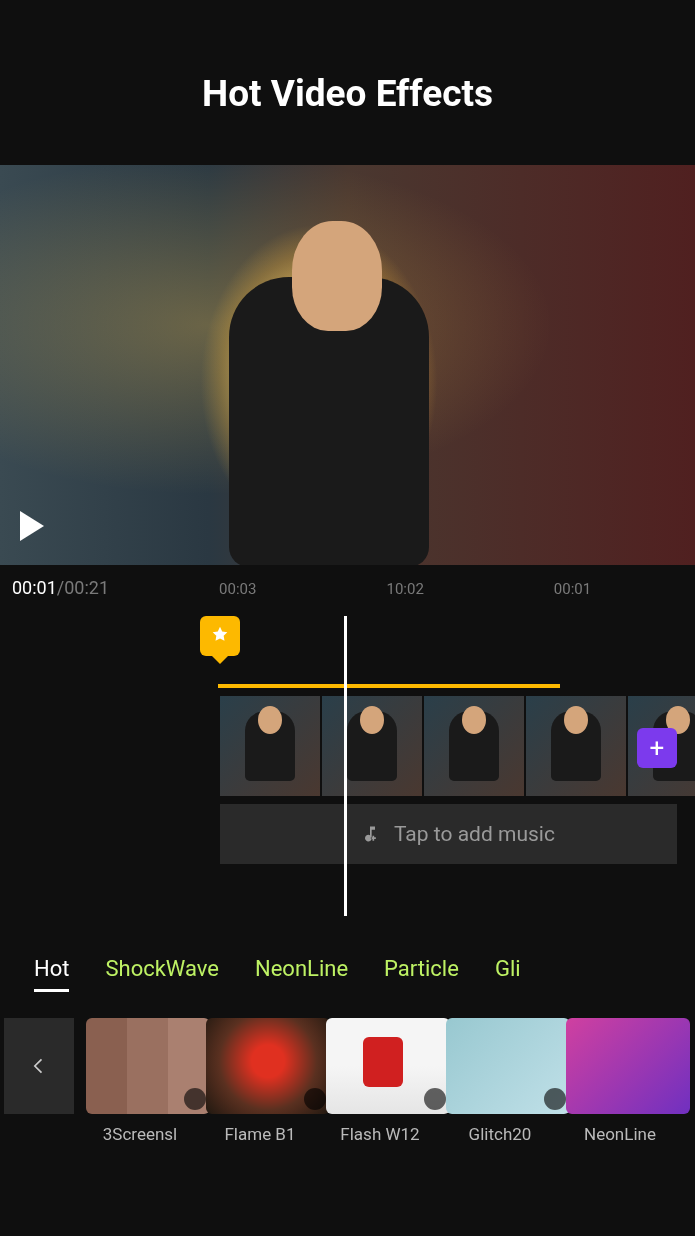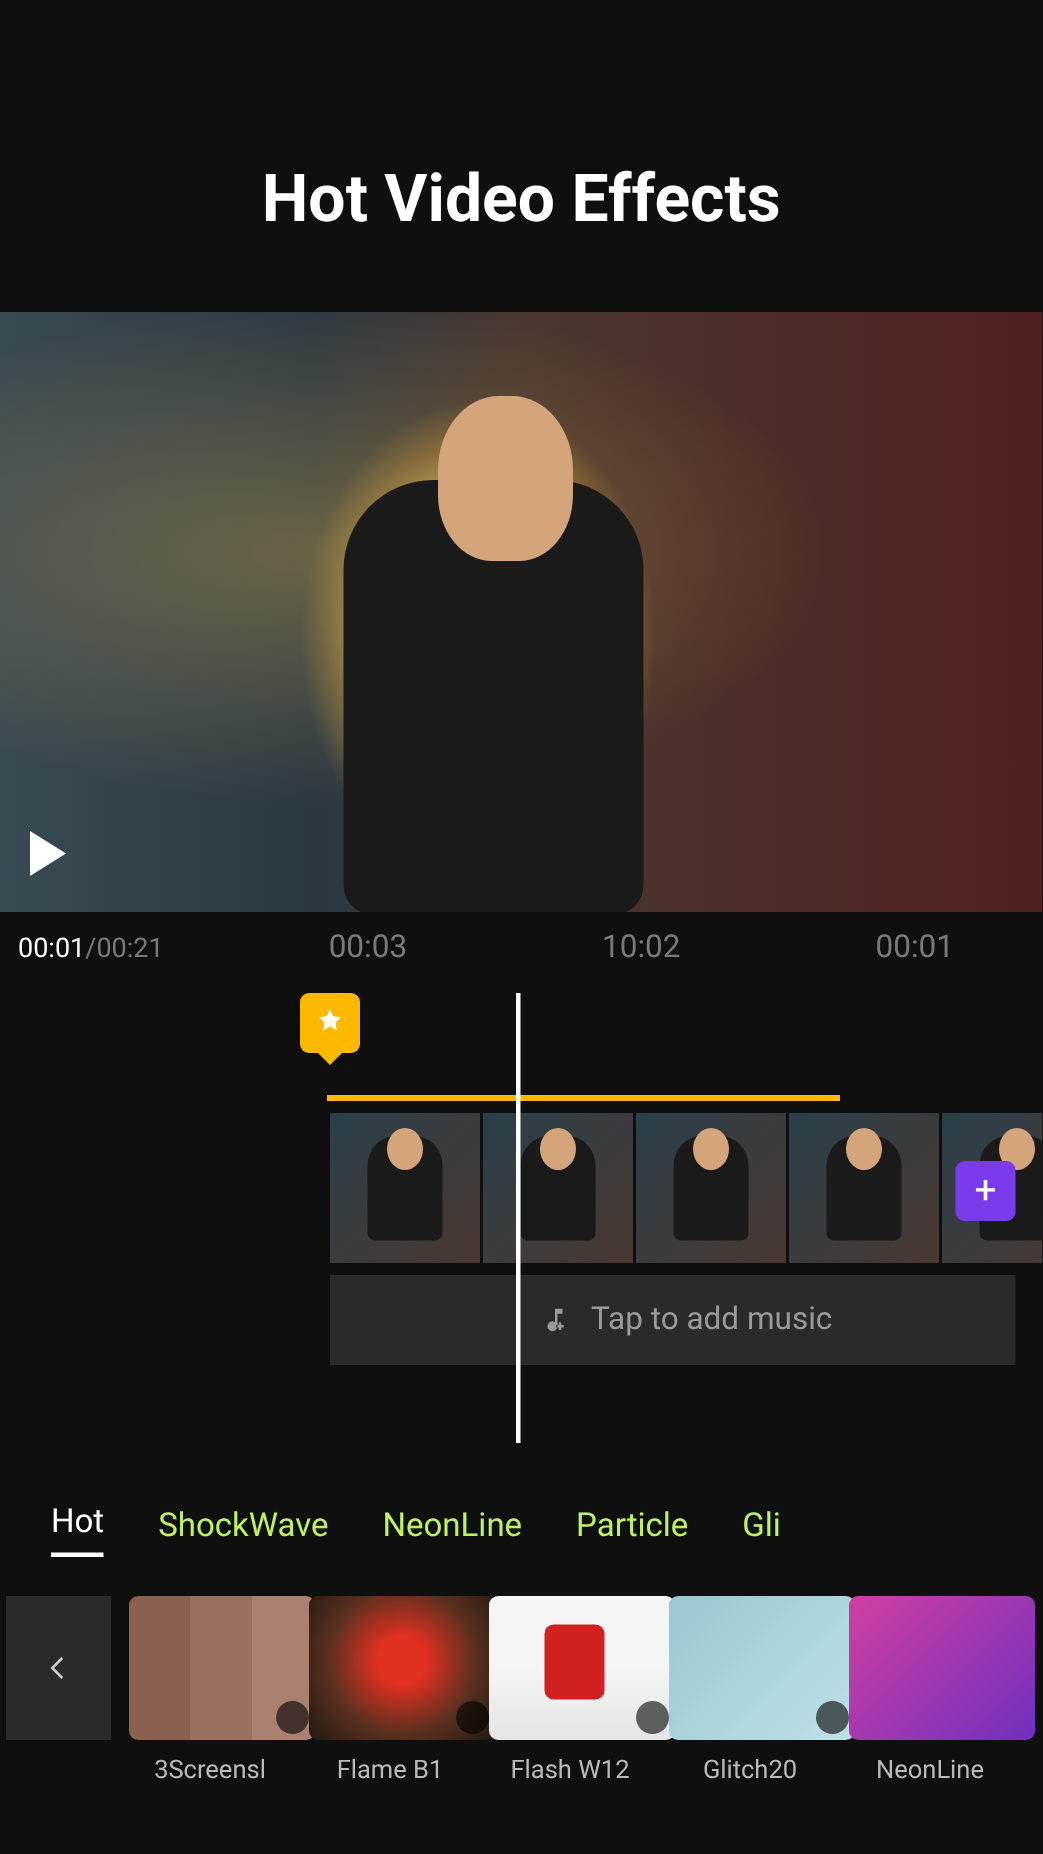--- a/index.html
+++ b/index.html
@@ -7,23 +7,23 @@
   width: 695px;
   height: 1236px;
   background: #0f0f0f;
   font-family: -apple-system, BlinkMacSystemFont, "Segoe UI", Roboto, sans-serif;
   color: #fff;
   overflow: hidden;
   position: relative;
 }
 .header-title {
   text-align: center;
-  font-size: 44px;
+  font-size: 37px;
   font-weight: 700;
-  padding: 106px 20px 50px;
+  padding: 72px 20px 50px;
   color: #fff;
 }
 .preview-area {
   width: 100%;
   height: 400px;
   background: linear-gradient(135deg, #2a3f4a 0%, #1a2830 100%);
   position: relative;
   overflow: hidden;
 }
 .preview-bg {
@@ -76,21 +76,21 @@
   padding: 12px 12px 8px;
   font-size: 18px;
 }
 .time-current { color: #fff; }
 .time-total { color: #7a7a7a; }
 .time-ticks {
   display: flex;
   gap: 130px;
   margin-left: 110px;
   color: #7a7a7a;
-  font-size: 21px;
+  font-size: 15px;
 }
 .timeline-body {
   position: relative;
   height: 320px;
   margin-top: 10px;
 }
 .effect-marker {
   position: absolute;
   left: 200px;
   top: 0;
@@ -197,21 +197,20 @@
   height: 300px;
   background: #fff;
 }
 .categories {
   display: flex;
   gap: 36px;
   padding: 20px 34px 10px;
   font-size: 22px;
   overflow: hidden;
   white-space: nowrap;
-  align-items: flex-end;
 }
 .category-tab { color: #bef264; cursor: pointer; padding-bottom: 8px; }
 .category-tab.active { color: #fff; border-bottom: 3px solid #fff; }
 .effects-row {
   display: flex;
   gap: 12px;
   padding: 16px 0 0 4px;
   align-items: flex-start;
 }
 .back-btn {

